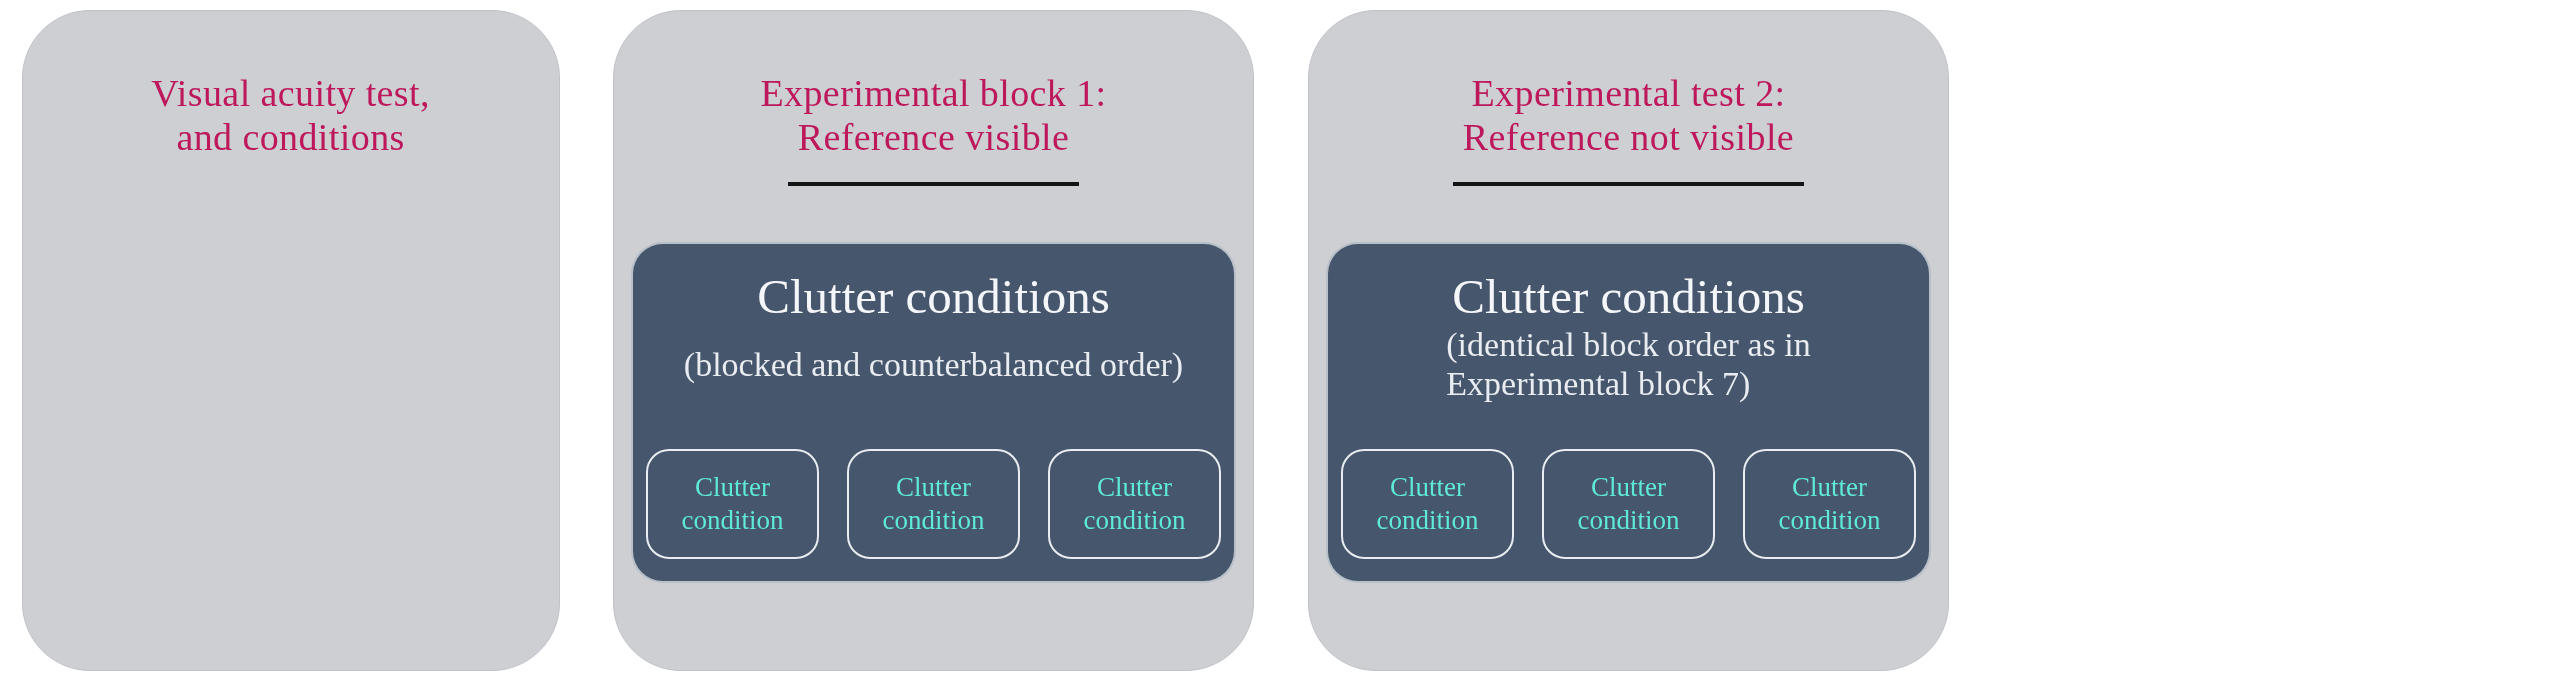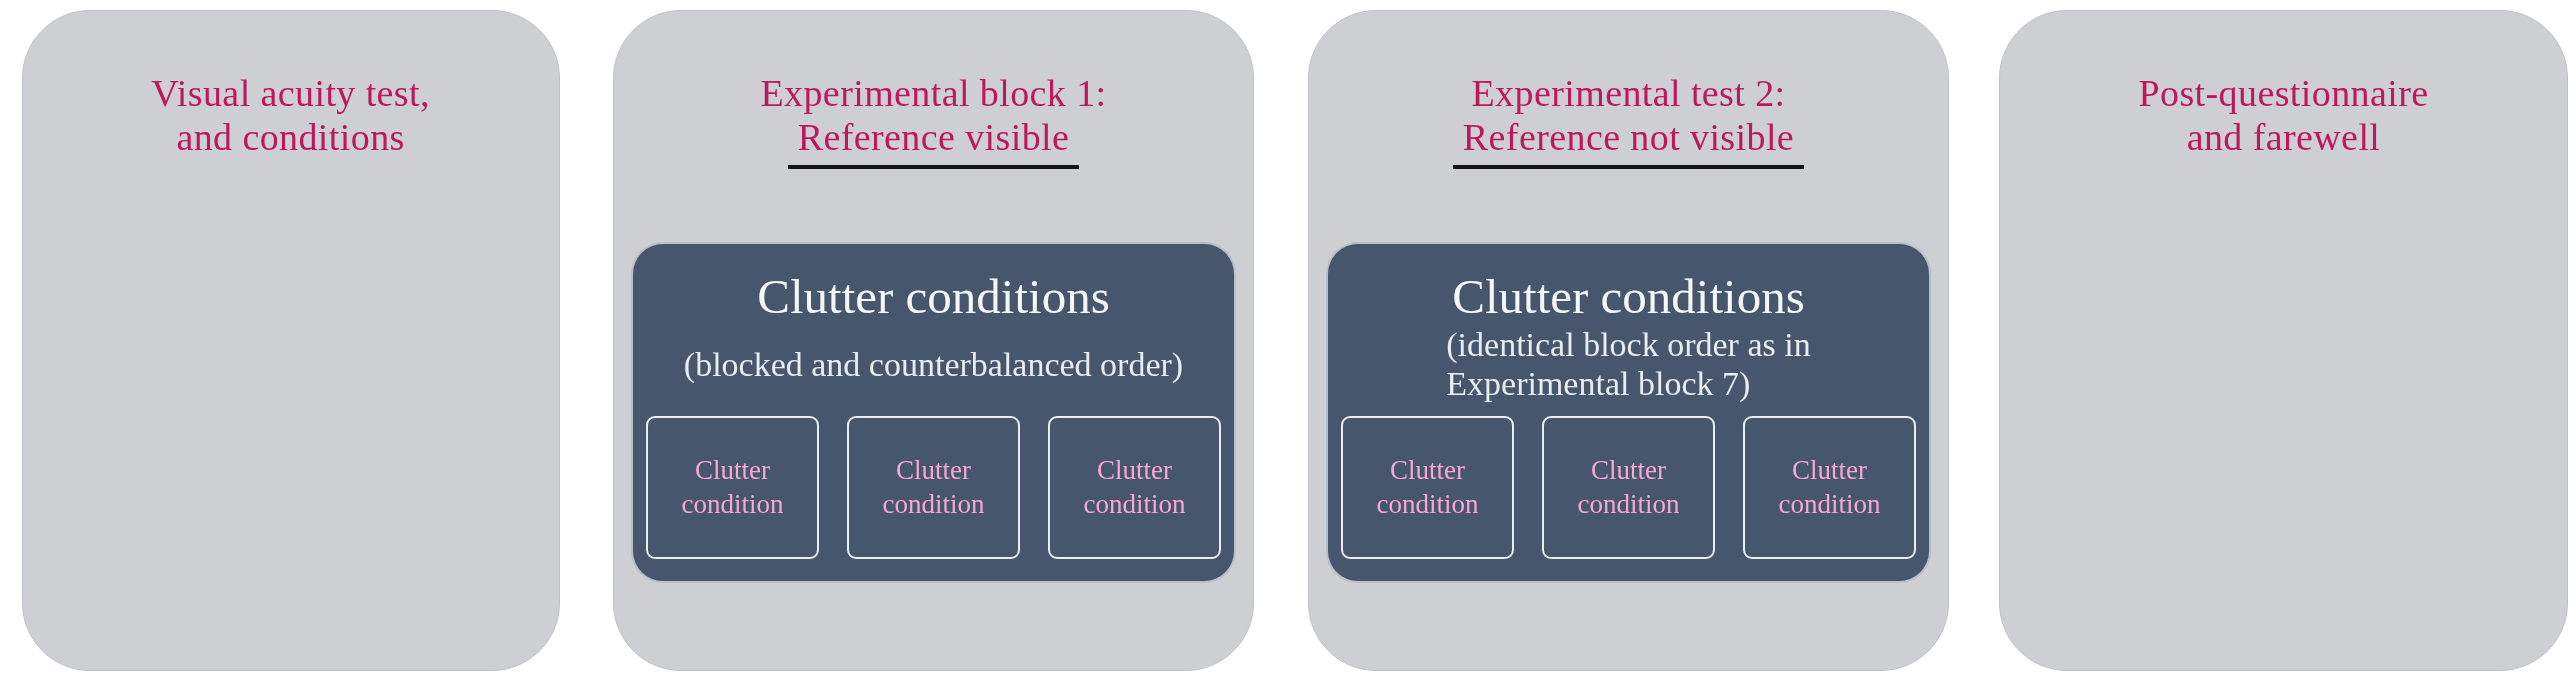--- a/index.html
+++ b/index.html
@@ -33,21 +33,21 @@
     padding-top: 60px;
     text-align: center;
     font-size: 38px;
     line-height: 1.16;
     color: #be185d;
     letter-spacing: 0.4px;
   }
   .hline { display: block; }
   .underlined {
     display: inline-block;
-    padding: 0 10px 6px 10px;
+    padding: 0 10px 23px 10px;
     border-bottom: 4.3px solid #141414;
   }
 
   .panel {
     position: absolute;
     left: 16.6px;
     right: 16.6px;
     top: 231px;
     height: 341px;
     background: #46566c;
@@ -78,32 +78,32 @@
   .chip-row {
     margin-top: auto;
     margin-bottom: 22px;
     display: flex;
     justify-content: center;
     gap: 28px;
     width: 100%;
   }
   .chip {
     width: 173px;
-    height: 143px;
+    height: 110px;
     border: 2.2px solid #e9ecf0;
-    border-radius: 9px;
+    border-radius: 23px;
     box-sizing: border-box;
     display: flex;
     flex-direction: column;
     align-items: center;
     justify-content: center;
     font-size: 27px;
     line-height: 1.24;
     text-align: center;
-    color: #f9a8d4;
+    color: #5eead4;
     background: transparent;
   }
   .chip-line { display: block; }
 </style>
 </head>
 <body>
 
 <div class="canvas">
 
   <section class="stage stage-1">
@@ -161,21 +161,15 @@
           <span class="chip-line">condition</span>
         </div>
         <div class="chip">
           <span class="chip-line">Clutter</span>
           <span class="chip-line">condition</span>
         </div>
       </div>
     </div>
   </section>
 
-  <section class="stage stage-4">
-    <div class="stage-heading">
-      <span class="hline">Post-questionnaire</span>
-      <span class="hline">and farewell</span>
-    </div>
-  </section>
 
 </div>
 
 
 </body></html>

